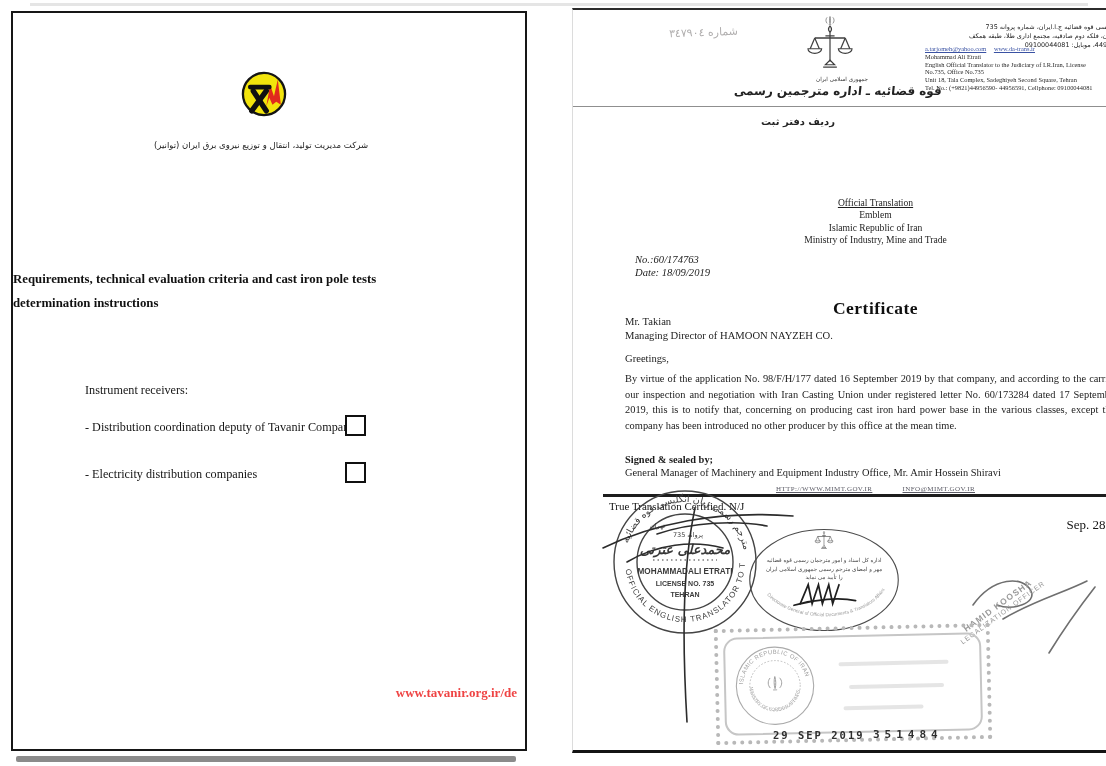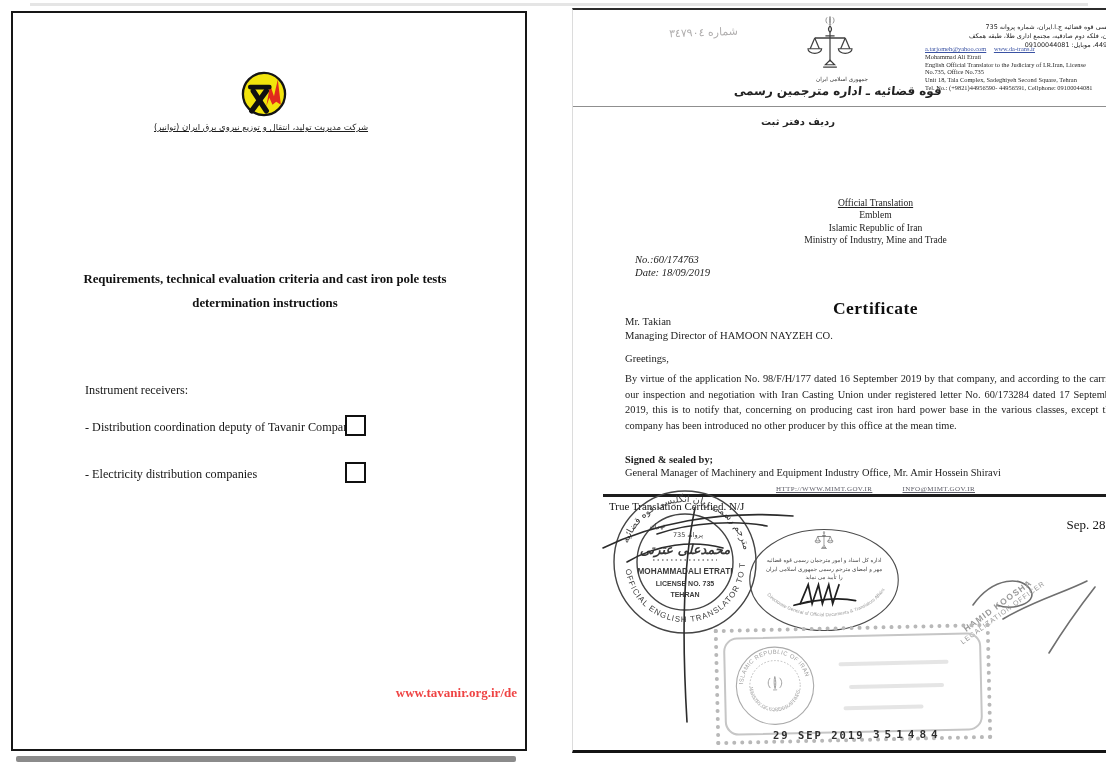--- a/index.html
+++ b/index.html
@@ -3,23 +3,23 @@
 <meta charset="utf-8">
 <style>
   html,body{margin:0;padding:0;}
   body{width:1106px;height:766px;background:#ffffff;position:relative;overflow:hidden;
        font-family:"Liberation Serif",serif;color:#1c1c1c;}
   .page{position:absolute;background:#fff;box-sizing:border-box;}
   
   #left-page{left:11px;top:11px;width:516px;height:740px;border:2px solid #161616;}
   #left-page .abs{position:absolute;}
   .logo-wrap{left:228px;top:58px;width:46px;height:46px;}
-  .fa-caption{left:0;right:16px;top:109px;text-align:center;font-family:"DejaVu Sans",sans-serif;
-              font-size:8.5px;color:#1d1d1d;direction:rtl;text-decoration:underline;}
-  .doc-title{left:0;right:8px;text-align:center;font-weight:bold;font-size:12.8px;color:#111;}
+  .fa-caption{left:0;right:16px;top:127px;text-align:center;font-family:"DejaVu Sans",sans-serif;
+              font-size:8.5px;color:#1d1d1d;direction:rtl;}
+  .doc-title{left:0;right:8px;font-weight:bold;font-size:12.8px;color:#111;}
   .lp-line{left:72px;font-size:12.2px;color:#151515;}
   .checkbox{width:17px;height:17px;border:2px solid #101010;background:#fff;}
   .website{left:0;right:8px;text-align:right;font-weight:bold;font-size:13px;color:#ef4444;}
   .scan-bar-top{position:absolute;left:30px;top:3px;width:1058px;height:3px;background:#cfcfcf;opacity:.55;}
   .scan-bar-bottom{position:absolute;left:16px;top:756px;width:500px;height:6px;background:#3d3d3d;opacity:.6;border-radius:2px;}
   
   #right-page{left:572px;top:8px;width:608px;height:745px;
               border-top:2px solid #2c2c2c;border-right:2px solid #2c2c2c;
               border-bottom:3px solid #141414;border-left:1px solid #dcdcdc;}
   #right-page .abs{position:absolute;}

